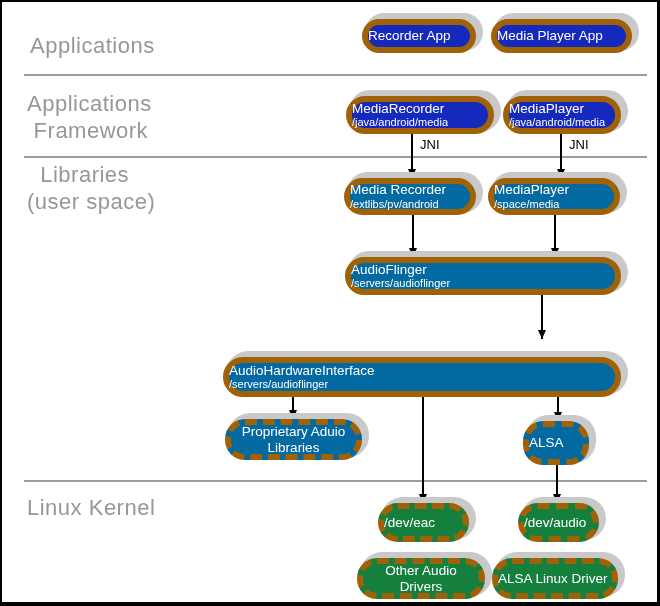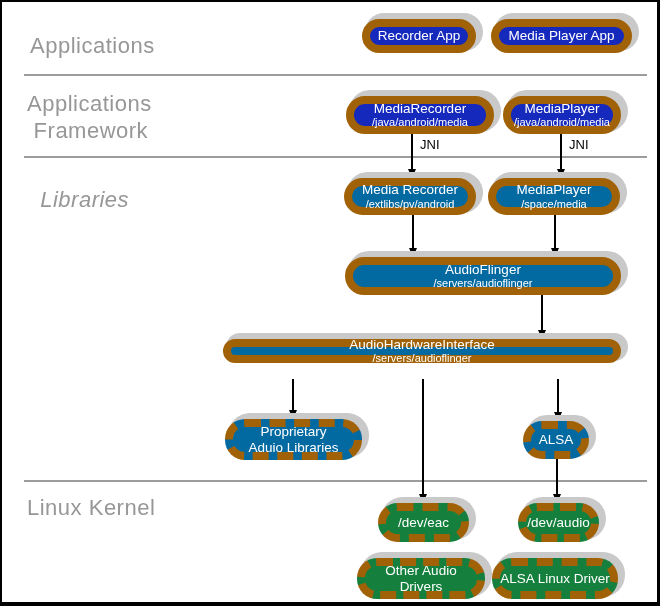--- a/index.html
+++ b/index.html
@@ -9,23 +9,23 @@
     box-sizing:border-box; overflow:hidden;
     font-family:"Liberation Sans", sans-serif;
   }
   .sec-label {
     position:absolute; color:#979797; font-size:22px; line-height:27px;
     white-space:pre; letter-spacing:0.5px;
   }
   .sec-line { position:absolute; left:22px; width:623px; height:2px; background:#9c9c9c; }
   .pill {
     position:absolute; box-sizing:border-box;
-    border:8px solid #a16207; border-radius:20px;
+    border:6px solid #a16207; border-radius:20px;
     color:#fff; text-align:center;
-    display:flex; flex-direction:column; align-items:center; justify-content:center;
+    display:flex; flex-direction:column; align-items:flex-start; justify-content:center;
     box-shadow:5px -4px 0 2px #c9c9c9; line-height:1.18;
   }
   .pill .t { font-size:13.5px; }
   .pill .p { font-size:11px; }
   .blue  { background:#1529bd; }
   .green { background:#0369a1; }
   .red   { background:#15803d; }
   .dashed { border-style:dashed; }
   .arrow { position:absolute; width:2px; background:#000; }
   .arrow::after {
@@ -38,21 +38,21 @@
 <body>
 
 <div class="canvas">
 
   <div class="sec-line" style="top:72px;"></div>
   <div class="sec-line" style="top:154px;"></div>
   <div class="sec-line" style="top:478px;"></div>
 
   <div class="sec-label" style="left:28px; top:30px;">Applications</div>
   <div class="sec-label" style="left:25px; top:88px;"><span>Applications</span><br><span> Framework</span></div>
-  <div class="sec-label" style="left:25px; top:184px;font-style:italic;"><span>  Libraries</span><br></div>
+  <div class="sec-label" style="left:25px; top:159px;"><span>  Libraries</span><br><span>(user space)</span></div>
   <div class="sec-label" style="left:25px; top:492px;">Linux Kernel</div>
 
   <div class="arrow" style="left:409px; top:131px; height:45px;"></div>
   <div class="arrow" style="left:558px; top:131px; height:45px;"></div>
   <div class="arrow" style="left:410px; top:213px; height:42px;"></div>
   <div class="arrow" style="left:552px; top:213px; height:42px;"></div>
   <div class="arrow" style="left:539px; top:293px; height:44px;"></div>
   <div class="arrow" style="left:290px; top:377px; height:40px;"></div>
   <div class="arrow" style="left:420px; top:377px; height:124px;"></div>
   <div class="arrow" style="left:555px; top:377px; height:42px;"></div>
@@ -84,29 +84,29 @@
   <div class="pill green" style="left:486px; top:176px; width:132px; height:37px;">
     <div class="t">MediaPlayer</div>
     <div class="p">/space/media</div>
   </div>
 
   <div class="pill green" style="left:343px; top:255px; width:276px; height:38px;">
     <div class="t">AudioFlinger</div>
     <div class="p">/servers/audioflinger</div>
   </div>
 
-  <div class="pill green" style="left:221px; top:337px; width:398px; height:24px;">
+  <div class="pill green" style="left:221px; top:355px; width:398px; height:40px;">
     <div class="t">AudioHardwareInterface</div>
     <div class="p">/servers/audioflinger</div>
   </div>
 
   <div class="pill green dashed" style="left:223px; top:417px; width:137px; height:41px; padding:0 10px;">
     <div class="t">Proprietary Aduio Libraries</div>
   </div>
-  <div class="pill green dashed" style="left:521px; top:419px; width:66px; height:38px;">
+  <div class="pill green dashed" style="left:521px; top:419px; width:66px; height:44px;">
     <div class="t">ALSA</div>
   </div>
 
   <div class="pill red dashed" style="left:376px; top:501px; width:91px; height:39px;">
     <div class="t">/dev/eac</div>
   </div>
   <div class="pill red dashed" style="left:516px; top:501px; width:81px; height:39px;">
     <div class="t">/dev/audio</div>
   </div>
   <div class="pill red dashed" style="left:355px; top:556px; width:128px; height:41px;">

